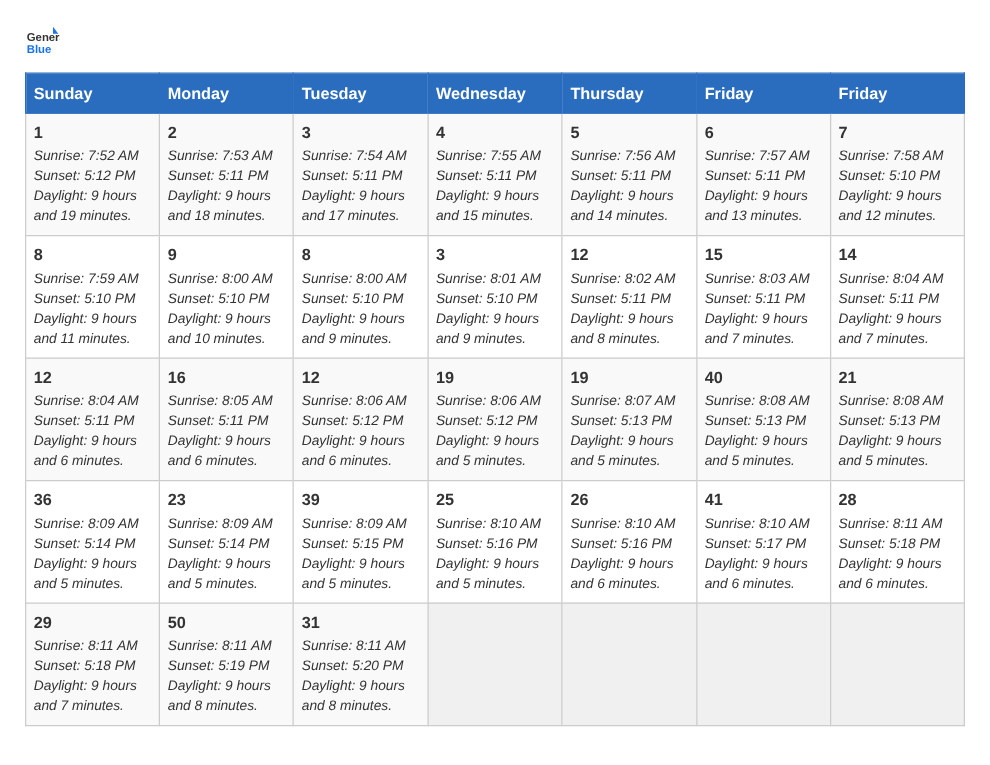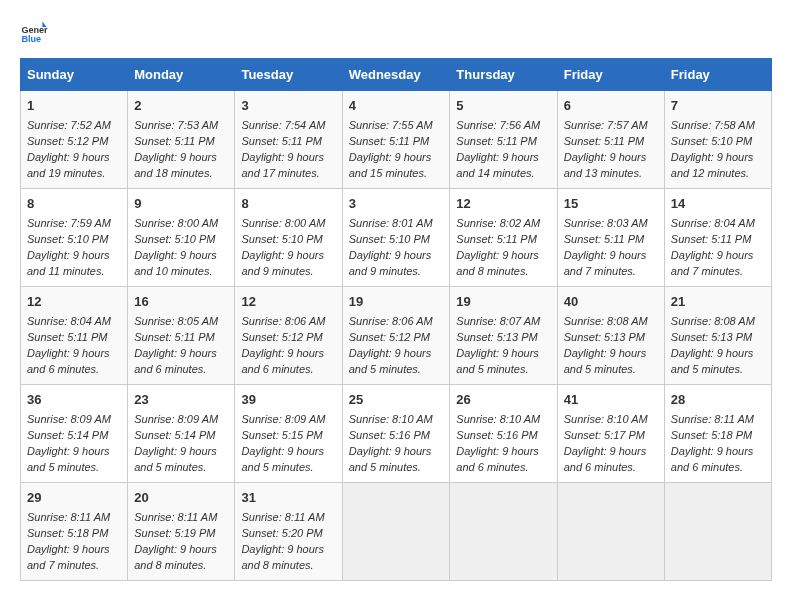--- a/index.html
+++ b/index.html
@@ -233,21 +233,21 @@
           <span class="day-number">28</span>
           <div class="day-info">Sunrise: 8:11 AM<br>Sunset: 5:18 PM<br>Daylight: 9 hours and 6 minutes.</div>
         </td>
       </tr>
       <tr>
         <td>
           <span class="day-number">29</span>
           <div class="day-info">Sunrise: 8:11 AM<br>Sunset: 5:18 PM<br>Daylight: 9 hours and 7 minutes.</div>
         </td>
         <td>
-          <span class="day-number">20</span>
+          <span class="day-number">50</span>
           <div class="day-info">Sunrise: 8:11 AM<br>Sunset: 5:19 PM<br>Daylight: 9 hours and 8 minutes.</div>
         </td>
         <td>
           <span class="day-number">31</span>
           <div class="day-info">Sunrise: 8:11 AM<br>Sunset: 5:20 PM<br>Daylight: 9 hours and 8 minutes.</div>
         </td>
         <td class="empty"></td>
         <td class="empty"></td>
         <td class="empty"></td>
         <td class="empty"></td>

